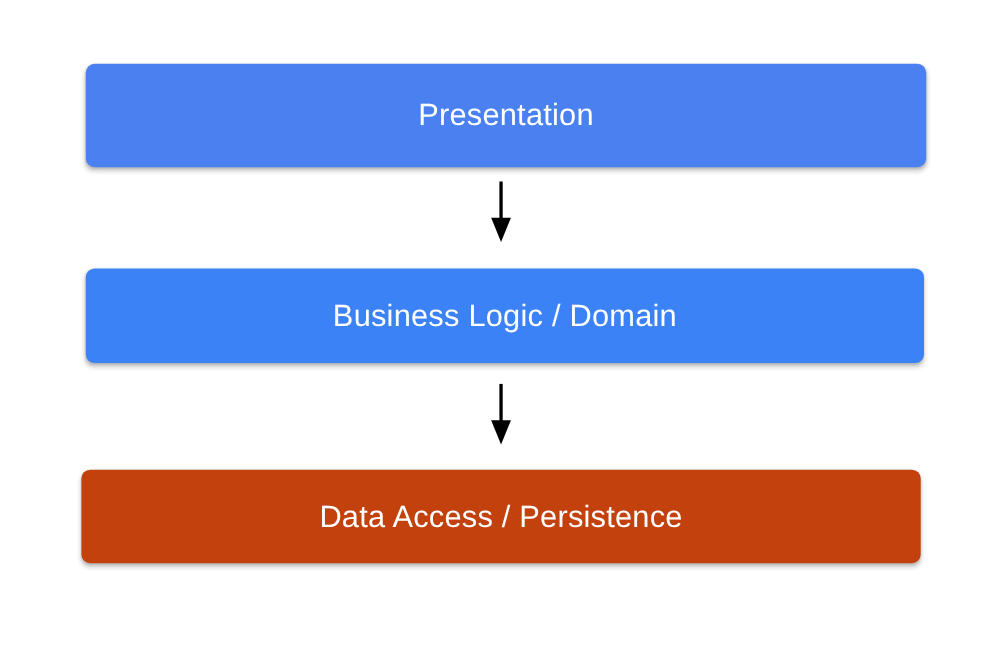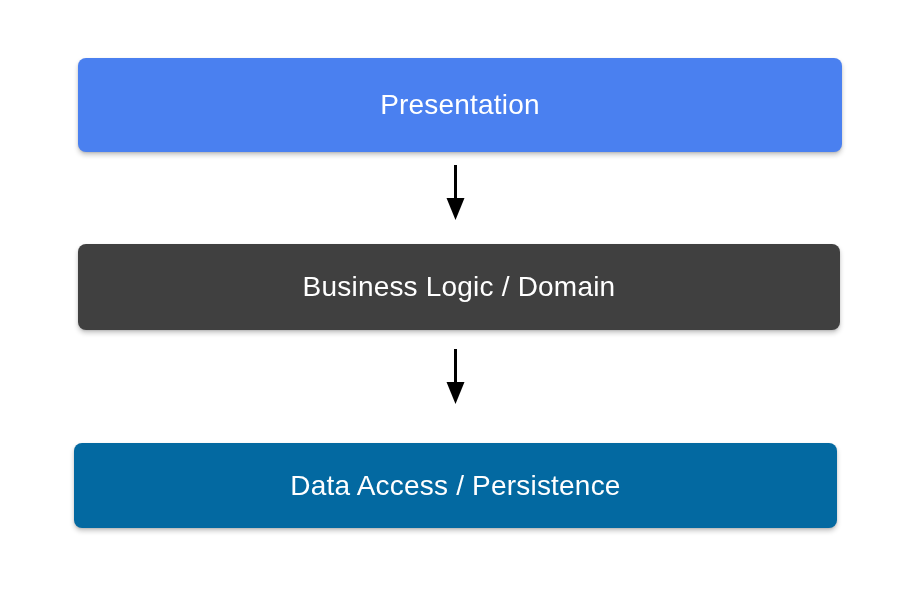--- a/index.html
+++ b/index.html
@@ -68,25 +68,25 @@
 </style>
 </head>
 <body style="background: rgb(255, 255, 255);">
 
 <div id="canvas" style="background: rgb(255, 255, 255); padding-left: 24px;">
 
   <div class="node" id="node-presentation" style="background-color: rgb(74, 128, 240);">
     <span class="node-label" style="color: rgb(255, 255, 255);">Presentation</span>
   </div>
 
-  <div class="node" id="node-business" style="background-color: #404040;">
+  <div class="node" id="node-business" style="background-color: #3b82f6;">
     <span class="node-label" style="color: rgb(255, 255, 255);">Business Logic / Domain</span>
   </div>
 
-  <div class="node" id="node-data" style="background-color: #0369a1; margin-top: 16px;">
+  <div class="node" id="node-data" style="background-color: #c2410c;">
     <span class="node-label" style="color: rgb(255, 255, 255);">Data Access / Persistence</span>
   </div>
 
   <svg class="connector" viewBox="0 0 916 606">
     <g>
       <line class="arrow-line" id="arrow1-line" x1="455.5" y1="165" x2="455.5" y2="199" style="stroke: rgb(0, 0, 0);"></line>
       <polygon class="arrow-head" id="arrow1-head" points="446.5,198 464.5,198 455.5,220" style="fill: rgb(0, 0, 0);"></polygon>
     </g>
     <g>
       <line class="arrow-line" id="arrow2-line" x1="455.5" y1="349" x2="455.5" y2="383" style="stroke: rgb(0, 0, 0);"></line>

